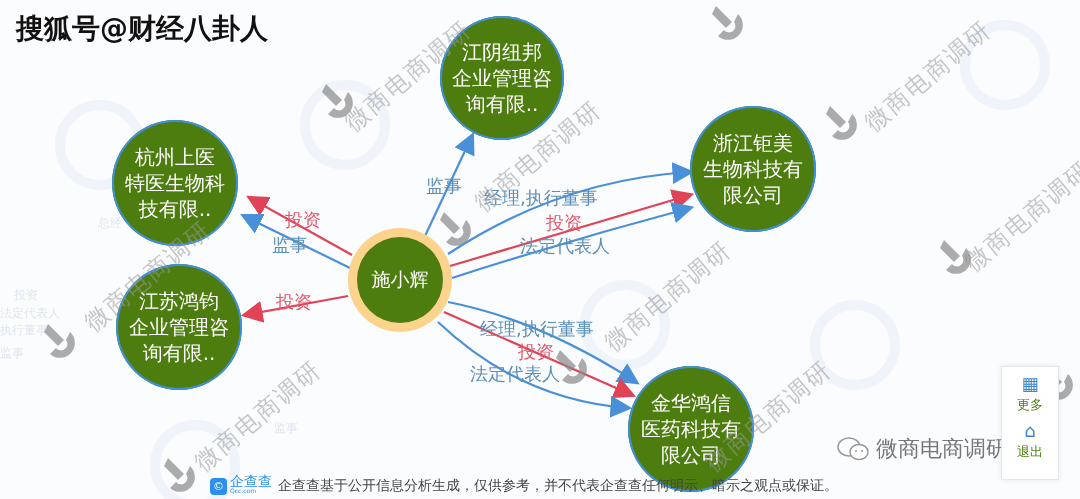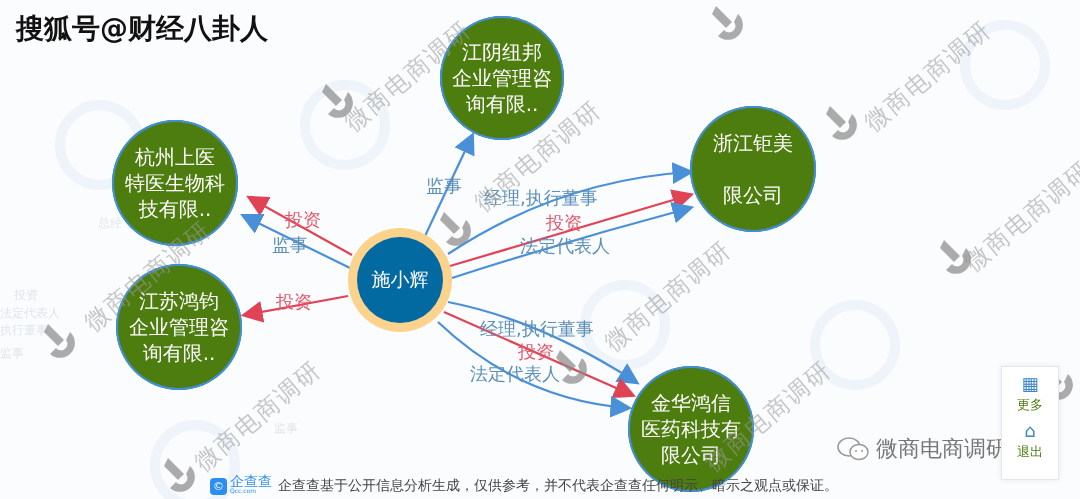--- a/index.html
+++ b/index.html
@@ -6,21 +6,21 @@
   body{width:1080px;height:499px;overflow:hidden;background:#ffffff;position:relative;font-family:"DejaVu Sans","Liberation Sans",sans-serif;}
   .canvas{position:absolute;left:0;top:0;width:1080px;height:499px;background:#fbfcfe;}
   .ghost{position:absolute;color:#c9d3de;font-size:12px;opacity:.55;}
   .wm-text{position:absolute;color:#9a9a9a;font-size:24px;transform:rotate(-40deg);opacity:.55;letter-spacing:2px;white-space:nowrap;}
   .wm-logo{position:absolute;width:44px;height:44px;opacity:.7;}
   .qcc-bg{position:absolute;width:70px;height:70px;border-radius:50%;border:10px solid #e6eef7;opacity:.6;}
   svg.edges{position:absolute;left:0;top:0;}
   .node{position:absolute;border-radius:50%;background:#4d7c0f;color:#ffffff;display:flex;align-items:center;justify-content:center;text-align:center;box-shadow:0 0 0 2px #3f8fdc inset;}
   .node span{font-size:20px;line-height:26px;width:112px;}
   .center{position:absolute;left:348px;top:228px;width:104px;height:104px;border-radius:50%;background:#fbd38d;display:flex;align-items:center;justify-content:center;}
-  .center .inner{width:86px;height:86px;border-radius:50%;background:#0369a1;color:#fff;display:flex;align-items:center;justify-content:center;font-size:19px;}
+  .center .inner{width:86px;height:86px;border-radius:50%;background:#4d7c0f;color:#fff;display:flex;align-items:center;justify-content:center;font-size:19px;}
   .lbl{position:absolute;font-size:18px;white-space:nowrap;}
   .lbl.blue{color:#5d90b8;}
   .lbl.red{color:#e2566a;}
   .header-title{position:absolute;left:16px;top:10px;font-size:28px;color:#111;font-weight:bold;text-shadow:0 0 3px #fff;}
   .footer{position:absolute;left:210px;top:477px;font-size:14px;color:#444;display:flex;align-items:center;gap:6px;white-space:nowrap;}
   .qcc-badge{display:inline-flex;align-items:center;gap:3px;}
   .qcc-icon{width:17px;height:17px;border-radius:4px;background:#2b8ef0;color:#fff;font-size:11px;display:flex;align-items:center;justify-content:center;}
   .qcc-mini{font-size:14px;color:#2b8ef0;line-height:9px;}
   .sidepanel{position:absolute;left:1001px;top:366px;width:56px;height:112px;background:#ffffff;border:1px solid #e3e8ee;box-shadow:0 0 6px rgba(0,0,0,.08);display:flex;flex-direction:column;align-items:center;}
   .sp-btn{display:flex;flex-direction:column;align-items:center;margin-top:8px;cursor:pointer;}
@@ -85,21 +85,21 @@
   <div class="lbl red" style="left:518px;top:340px;">投资</div>
   <div class="lbl blue" style="left:470px;top:362px;">法定代表人</div>
 
   <div class="node" style="left:440px;top:16px;width:124px;height:124px;">
     <span><span>江阴纽邦</span><br><span>企业管理咨</span><br><span>询有限..</span></span>
   </div>
   <div class="node" style="left:112px;top:120px;width:126px;height:126px;">
     <span><span>杭州上医</span><br><span>特医生物科</span><br><span>技有限..</span></span>
   </div>
   <div class="node" style="left:690px;top:106px;width:126px;height:126px;">
-    <span><span>浙江钜美</span><br><br><span>限公司</span></span>
+    <span><span>浙江钜美</span><br><span>生物科技有</span><br><span>限公司</span></span>
   </div>
   <div class="node" style="left:116px;top:264px;width:126px;height:126px;">
     <span><span>江苏鸿钧</span><br><span>企业管理咨</span><br><span>询有限..</span></span>
   </div>
   <div class="node" style="left:628px;top:366px;width:126px;height:126px;">
     <span><span>金华鸿信</span><br><span>医药科技有</span><br><span>限公司</span></span>
   </div>
 
   <div class="center">
     <div class="inner">施小辉</div>

